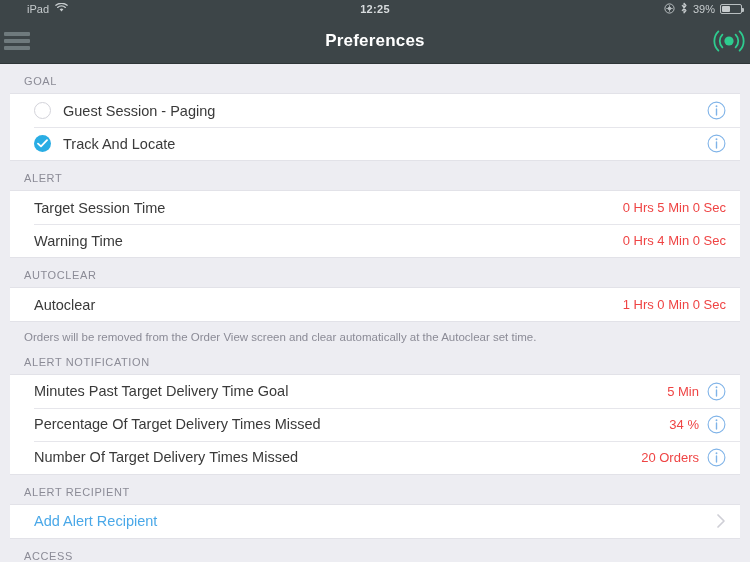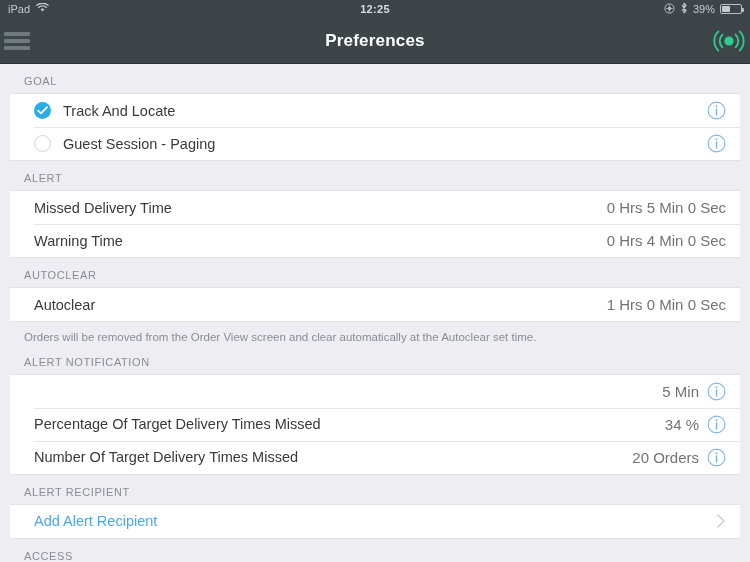--- a/index.html
+++ b/index.html
@@ -14,21 +14,21 @@
   .statusbar {
     height: 18px;
     background: #3d4548;
     display: flex;
     align-items: center;
     padding: 0 8px;
     color: #c6cbcd;
     font-size: 11px;
     position: relative;
   }
-  .sb-left { display: flex; align-items: center; gap: 6px; }
+  .sb-left { display: flex; align-items: center; gap: 6px; margin-left: 19px; }
   .sb-center {
     position: absolute; left: 0; right: 0;
     text-align: center;
     font-size: 11px; font-weight: bold;
     color: #d8dcde;
     letter-spacing: 0.3px;
   }
   .sb-right {
     margin-left: auto;
     display: flex; align-items: center; gap: 5px;
@@ -124,22 +124,22 @@
     height: 1px;
     background: #e6e6eb;
   }
   .row-label {
     font-size: 14.5px;
     color: #3a3a3a;
     white-space: nowrap;
   }
   .row-value {
     margin-left: auto;
-    font-size: 15px;
-    color: #737373;
+    font-size: 13px;
+    color: #ef4444;
     white-space: nowrap;
   }
   .row-link {
     font-size: 14.5px;
     color: #4aa8e8;
   }
   .footnote {
     font-size: 11.5px;
     color: #8b8b96;
     padding: 8px 24px 0 24px;
@@ -226,73 +226,74 @@
       <path d="M27.6 3.4 A13.4 13.4 0 0 1 27.6 22.6" stroke="#2ecc8f" stroke-width="1.8" fill="none" stroke-linecap="round"></path>
     </svg>
   </div>
 </div>
 
 <div class="content">
 
   <div class="section-header">GOAL</div>
   <div class="card">
     <div class="row">
+      <span class="radio off"></span>
+      <span class="row-label">Guest Session - Paging</span>
+      <span class="spacer"></span>
+      <span class="info-ico">
+        <svg width="19" height="19" viewBox="0 0 19 19">
+          <circle cx="9.5" cy="9.5" r="8.4" stroke="#7fb3e8" stroke-width="1.1" fill="none"></circle>
+          <circle cx="9.5" cy="5.3" r="0.95" fill="#7fb3e8"></circle>
+          <path d="M9.5 8 v6" stroke="#7fb3e8" stroke-width="1.4" stroke-linecap="round"></path>
+        </svg>
+      </span>
+    </div>
+    <div class="row">
       <span class="radio on">
         <svg width="11" height="9" viewBox="0 0 11 9">
             <path d="M1 4.6 L4 7.4 L10 1.2" stroke="#ffffff" stroke-width="1.8" fill="none" stroke-linecap="round" stroke-linejoin="round"></path>
           </svg>
       </span>
       <span class="row-label">Track And Locate</span>
       <span class="spacer"></span>
       <span class="info-ico">
         <svg width="19" height="19" viewBox="0 0 19 19">
           <circle cx="9.5" cy="9.5" r="8.4" stroke="#7fb3e8" stroke-width="1.1" fill="none"></circle>
           <circle cx="9.5" cy="5.3" r="0.95" fill="#7fb3e8"></circle>
           <path d="M9.5 8 v6" stroke="#7fb3e8" stroke-width="1.4" stroke-linecap="round"></path>
         </svg>
       </span>
     </div>
-    <div class="row">
-      <span class="radio off"></span>
-      <span class="row-label">Guest Session - Paging</span>
-      <span class="spacer"></span>
-      <span class="info-ico">
-        <svg width="19" height="19" viewBox="0 0 19 19">
-          <circle cx="9.5" cy="9.5" r="8.4" stroke="#7fb3e8" stroke-width="1.1" fill="none"></circle>
-          <circle cx="9.5" cy="5.3" r="0.95" fill="#7fb3e8"></circle>
-          <path d="M9.5 8 v6" stroke="#7fb3e8" stroke-width="1.4" stroke-linecap="round"></path>
-        </svg>
-      </span>
-    </div>
   </div>
 
   <div class="section-header">ALERT</div>
   <div class="card">
     <div class="row">
-      <span class="row-label">Missed Delivery Time</span>
+      <span class="row-label">Target Session Time</span>
       <span class="row-value">0 Hrs 5 Min 0 Sec</span>
     </div>
     <div class="row">
       <span class="row-label">Warning Time</span>
       <span class="row-value">0 Hrs 4 Min 0 Sec</span>
     </div>
   </div>
 
   <div class="section-header">AUTOCLEAR</div>
   <div class="card">
     <div class="row">
       <span class="row-label">Autoclear</span>
       <span class="row-value">1 Hrs 0 Min 0 Sec</span>
     </div>
   </div>
   <div class="footnote">Orders will be removed from the Order View screen and clear automatically at the Autoclear set time.</div>
 
   <div class="section-header">ALERT NOTIFICATION</div>
   <div class="card">
     <div class="row">
+      <span class="row-label">Minutes Past Target Delivery Time Goal</span>
       <span class="row-value">5 Min</span>
       <span class="info-ico">
         <svg width="19" height="19" viewBox="0 0 19 19">
           <circle cx="9.5" cy="9.5" r="8.4" stroke="#7fb3e8" stroke-width="1.1" fill="none"></circle>
           <circle cx="9.5" cy="5.3" r="0.95" fill="#7fb3e8"></circle>
           <path d="M9.5 8 v6" stroke="#7fb3e8" stroke-width="1.4" stroke-linecap="round"></path>
         </svg>
       </span>
     </div>
     <div class="row">

